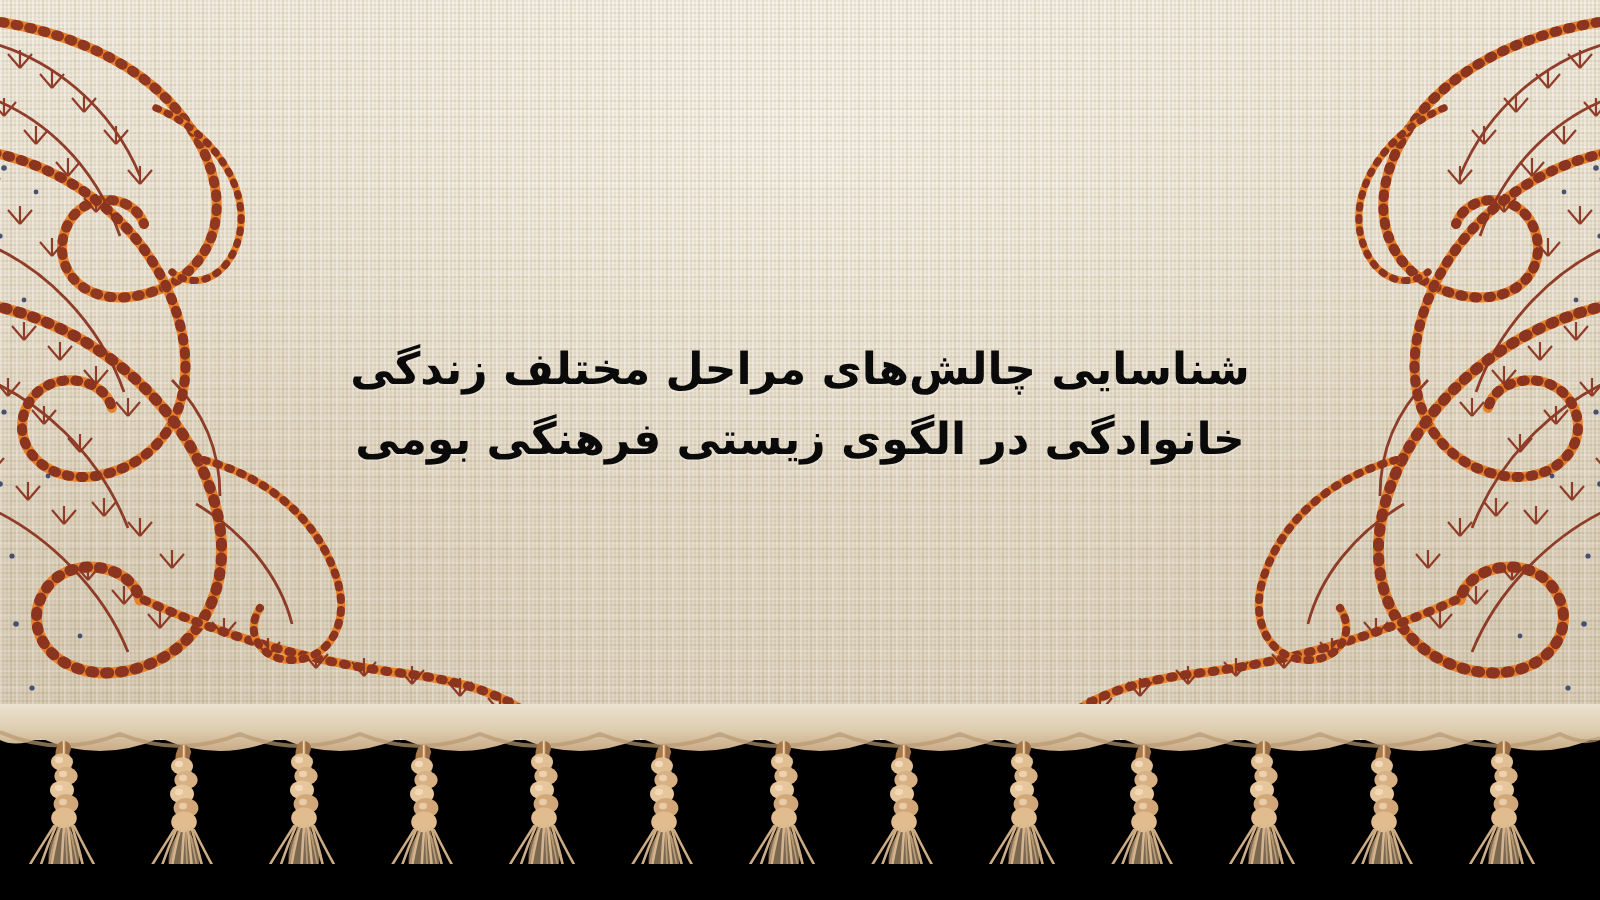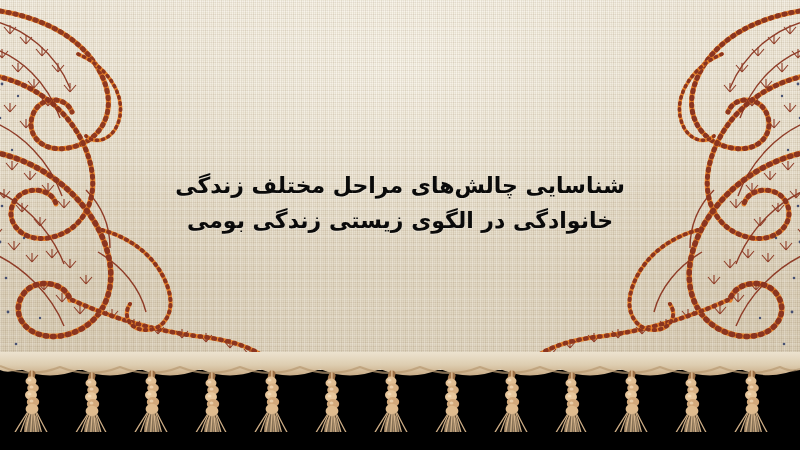--- a/index.html
+++ b/index.html
@@ -357,21 +357,21 @@
         <circle cx="36" cy="96" r="1.2"></circle>
           <circle cx="30" cy="150" r="1.2"></circle>
         <circle cx="42" cy="238" r="1.2"></circle>
           <circle cx="58" cy="318" r="1.2"></circle>
       </g>
     </svg>
   </div>
 
   <div class="title-block">
     <span class="title-line">شناسایی چالش‌های مراحل مختلف زندگی</span>
-    <span class="title-line">خانوادگی در الگوی زیستی زندگی بومی</span>
+    <span class="title-line">خانوادگی در الگوی زیستی فرهنگی بومی</span>
   </div>
 
   <div class="black-base"></div>
 
   <div class="fringe">
     <svg viewBox="0 0 800 98" xmlns="http://www.w3.org/2000/svg">
       <defs>
         <linearGradient id="cordG" x1="0" y1="0" x2="1" y2="0">
           <stop offset="0%" stop-color="#a87a4e"></stop>
           <stop offset="35%" stop-color="#f0d3ae"></stop>

